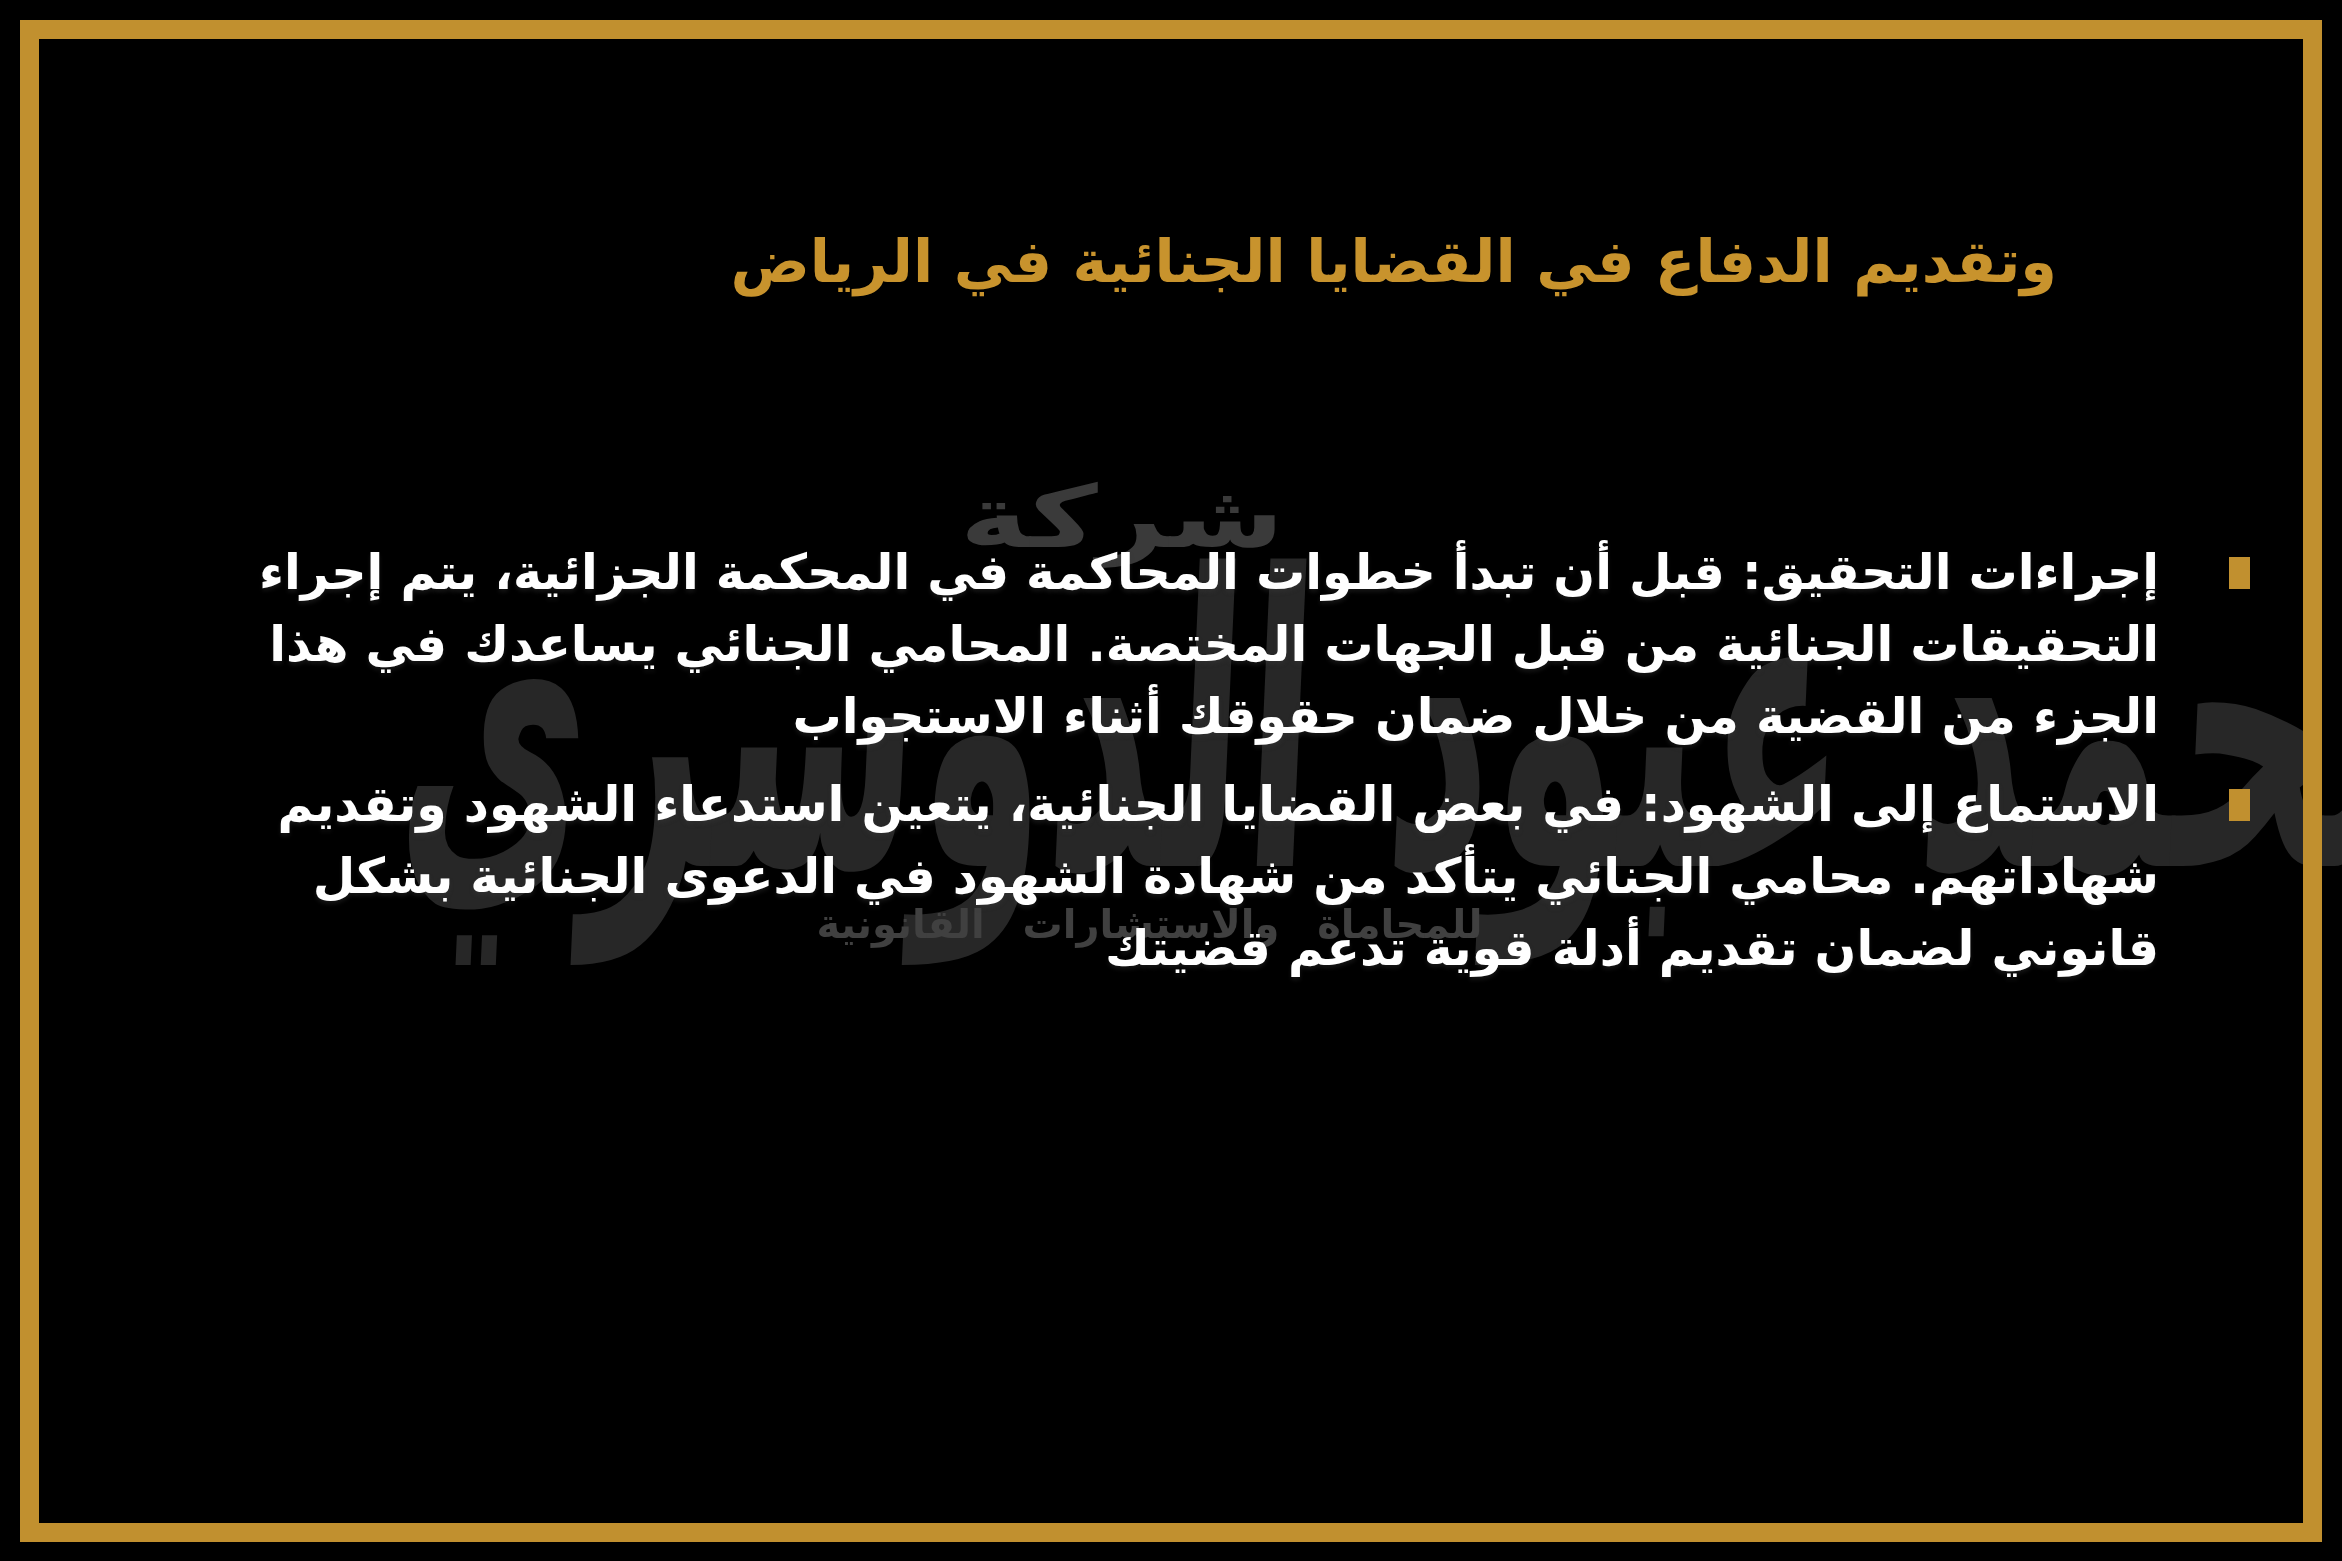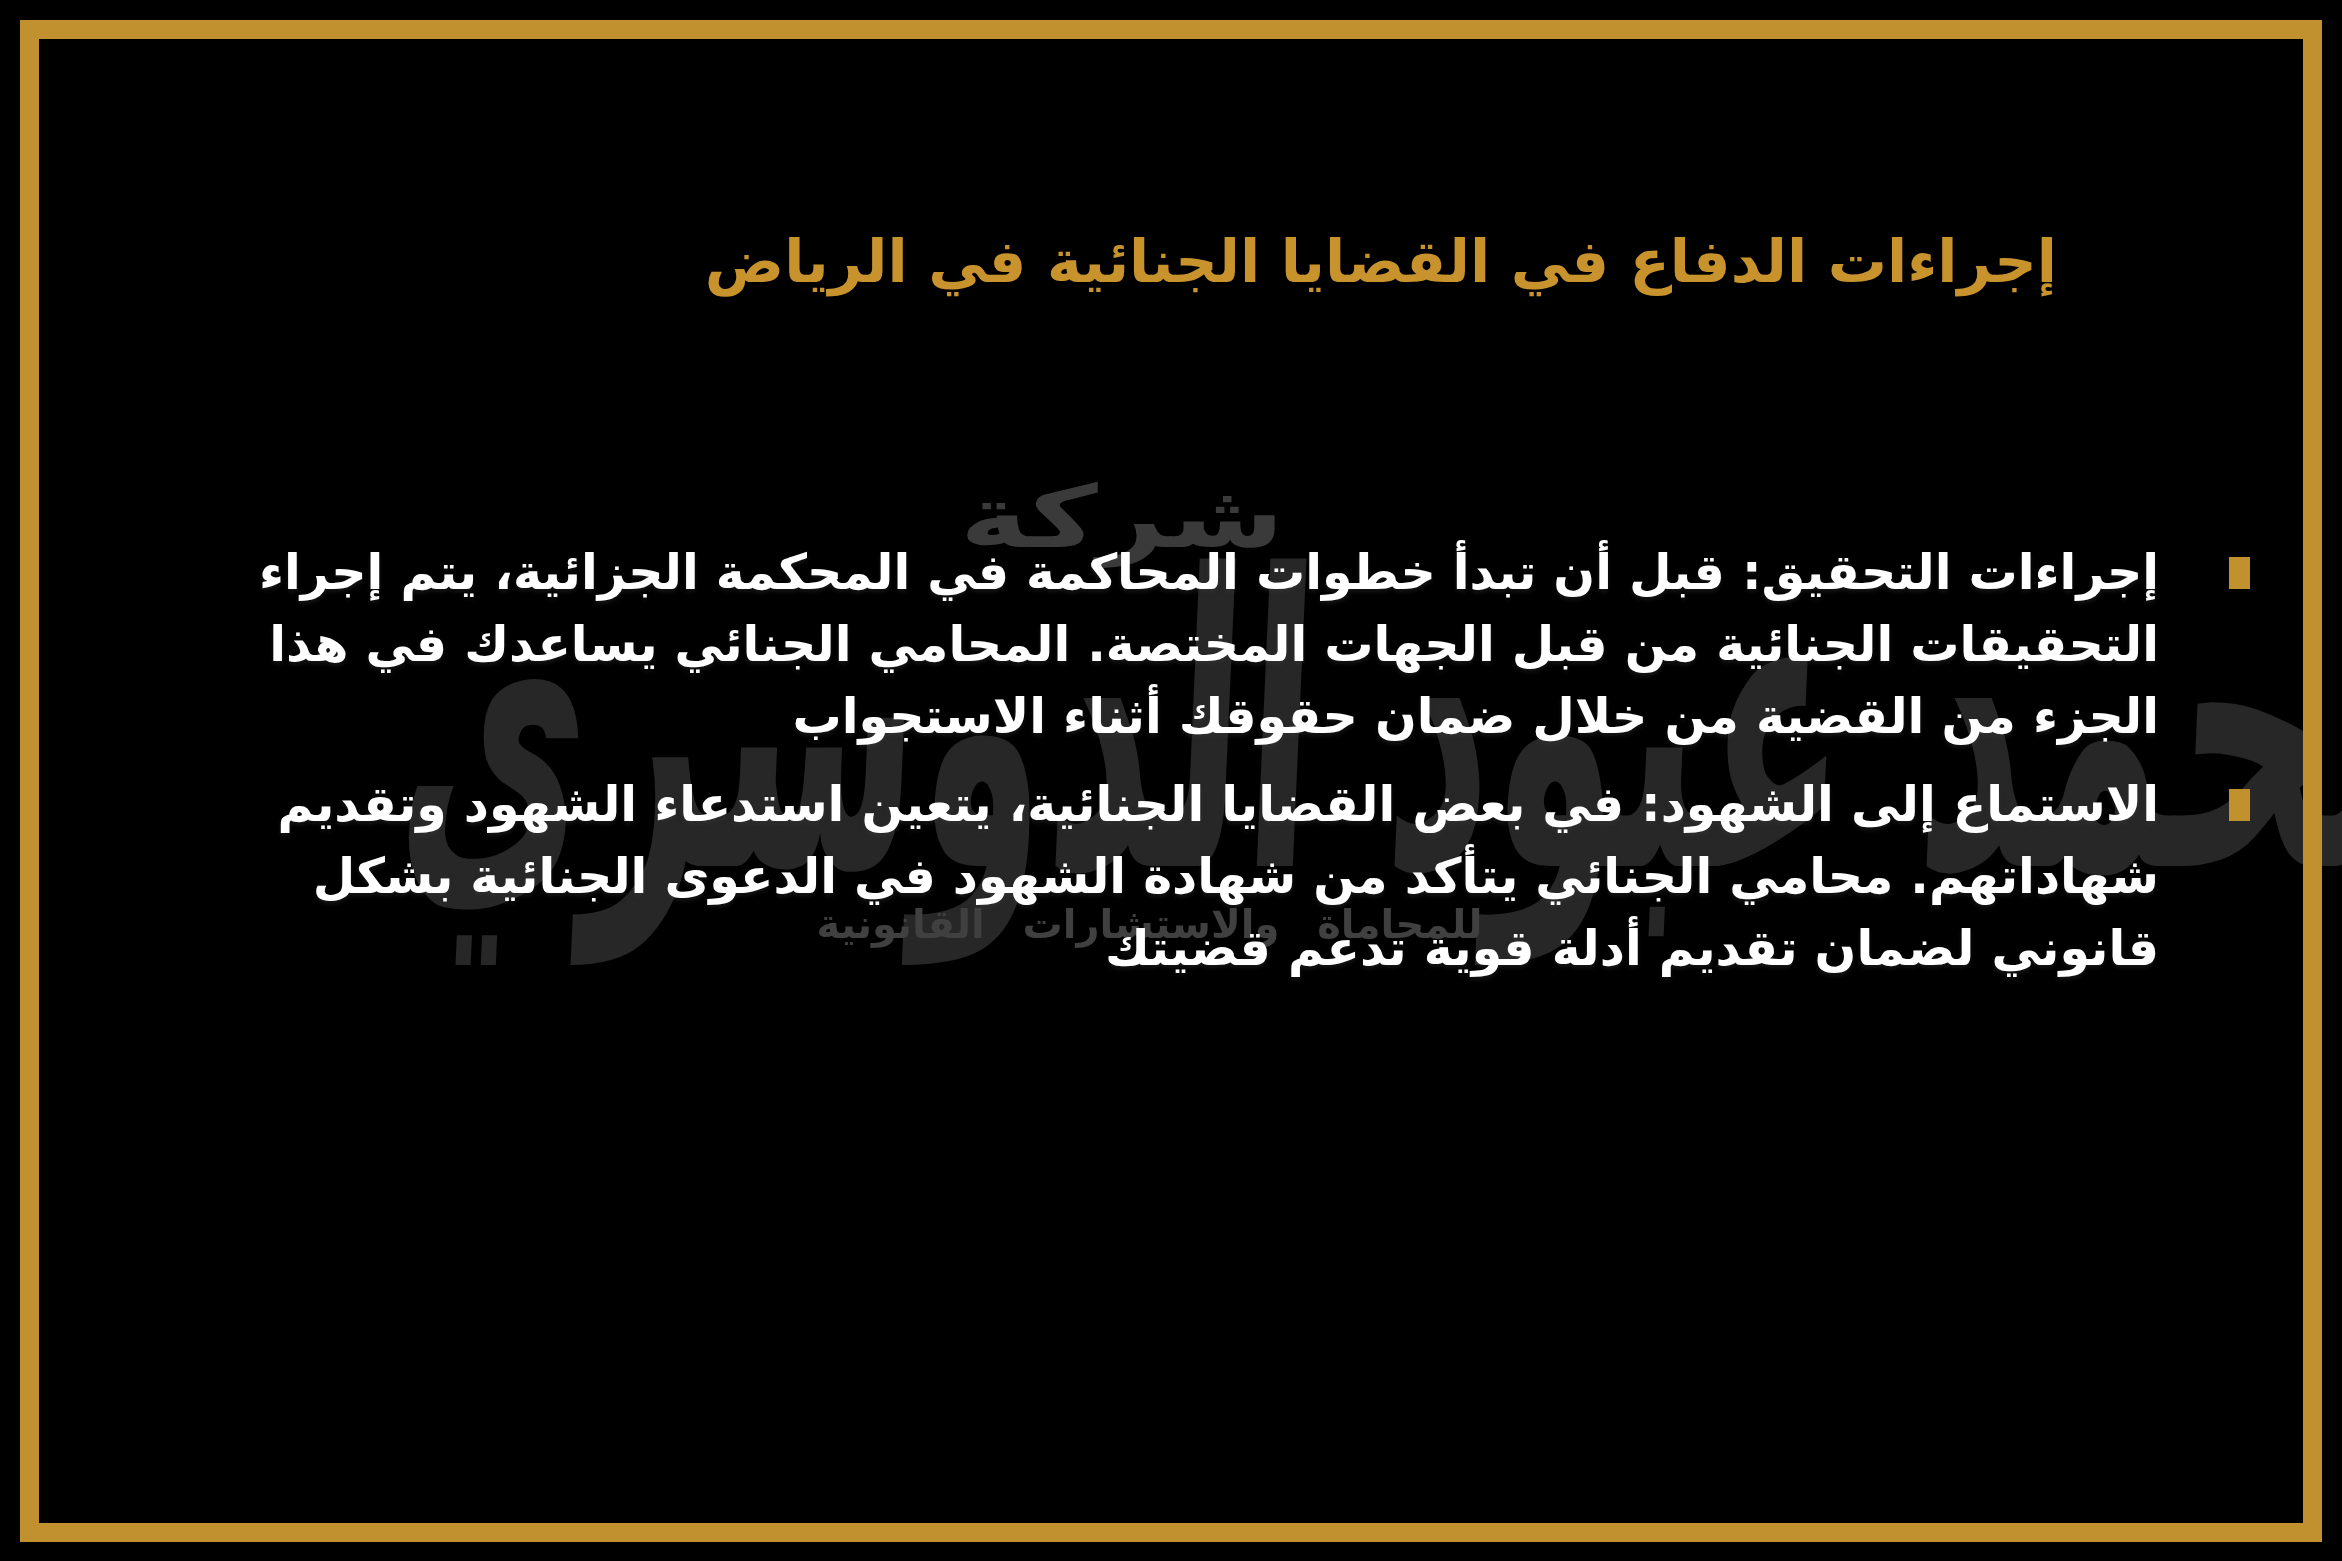--- a/index.html
+++ b/index.html
@@ -71,21 +71,21 @@
 <body>
 
 <div class="watermark">
   <div class="wm-company">شركة</div>
   <div class="wm-name">محمد عبود الدوسري</div>
   <div class="wm-subtitle">للمحاماة والاستشارات القانونية</div>
 </div>
 
 <div class="frame"></div>
 
-<h1 class="title">إجراءات الدفاع في القضايا الجنائية في الرياض</h1>
+<h1 class="title">وتقديم الدفاع في القضايا الجنائية في الرياض</h1>
 
 <div class="bullets">
   <div class="bullet-item">
     <span class="bullet-marker"></span>
     <p class="bullet-text">إجراءات التحقيق: قبل أن تبدأ خطوات المحاكمة في المحكمة الجزائية، يتم إجراء التحقيقات الجنائية من قبل الجهات المختصة. المحامي الجنائي يساعدك في هذا الجزء من القضية من خلال ضمان حقوقك أثناء الاستجواب</p>
   </div>
   <div class="bullet-item">
     <span class="bullet-marker"></span>
     <p class="bullet-text">الاستماع إلى الشهود: في بعض القضايا الجنائية، يتعين استدعاء الشهود وتقديم شهاداتهم. محامي الجنائي يتأكد من شهادة الشهود في الدعوى الجنائية بشكل قانوني لضمان تقديم أدلة قوية تدعم قضيتك</p>
   </div>

